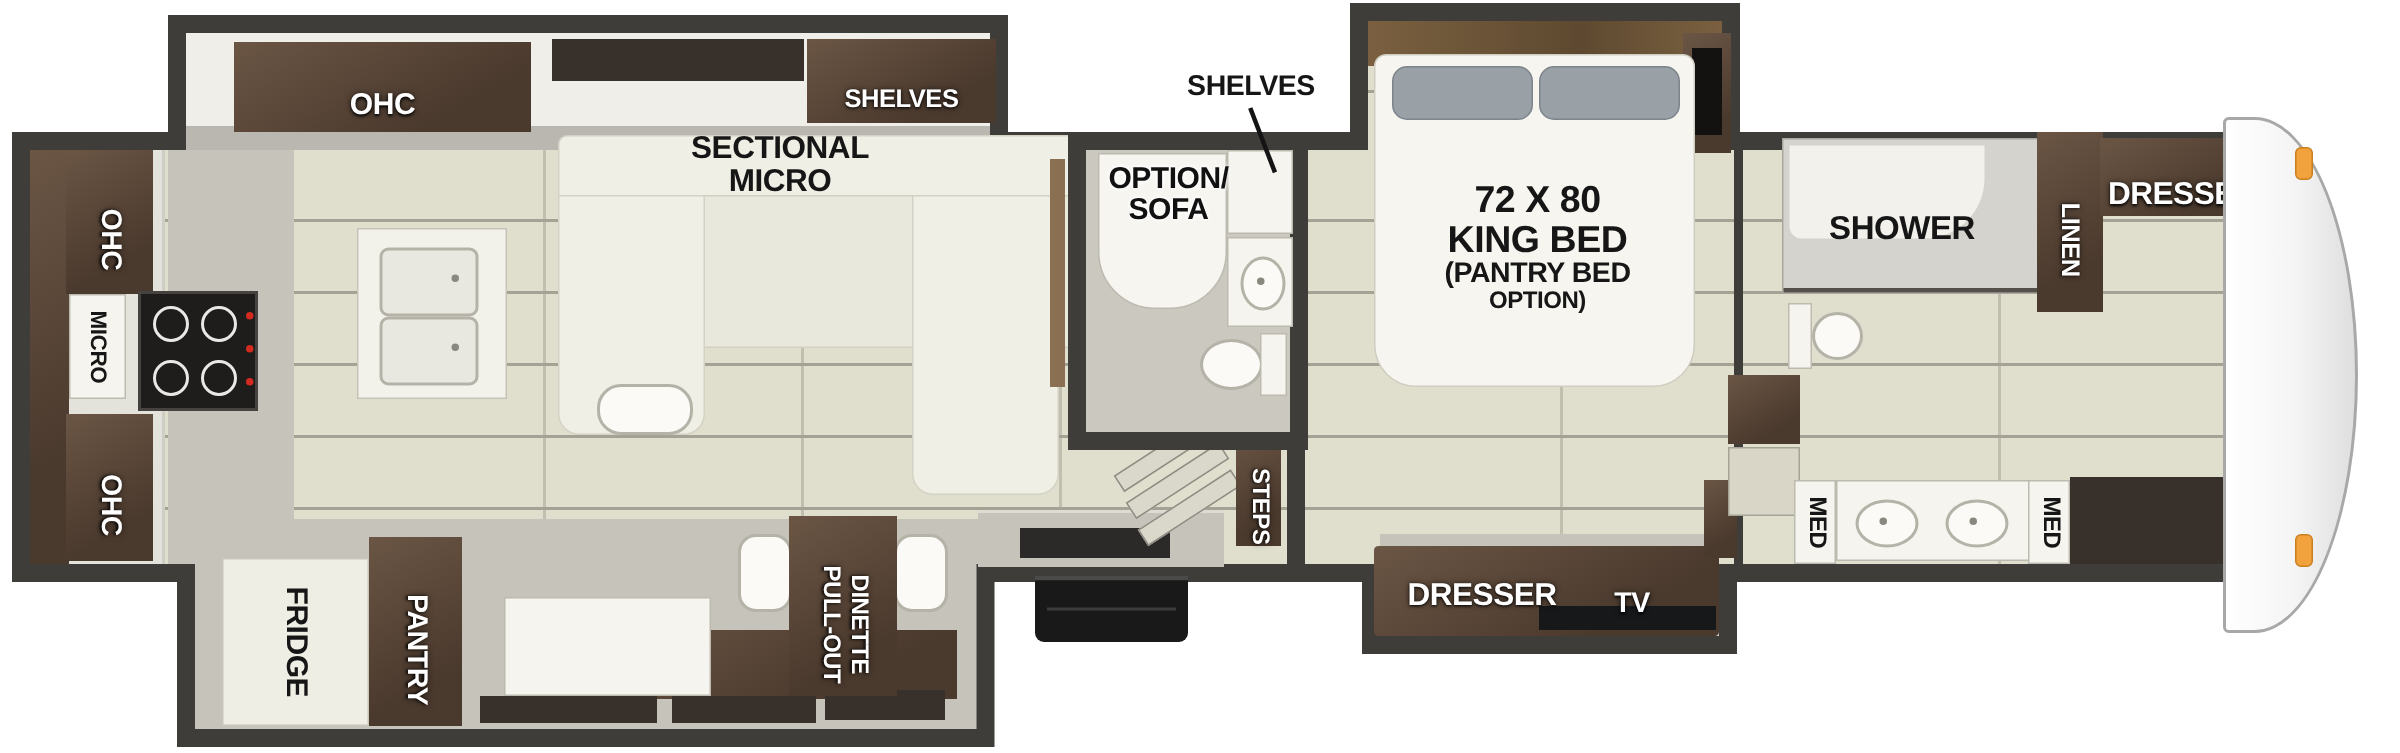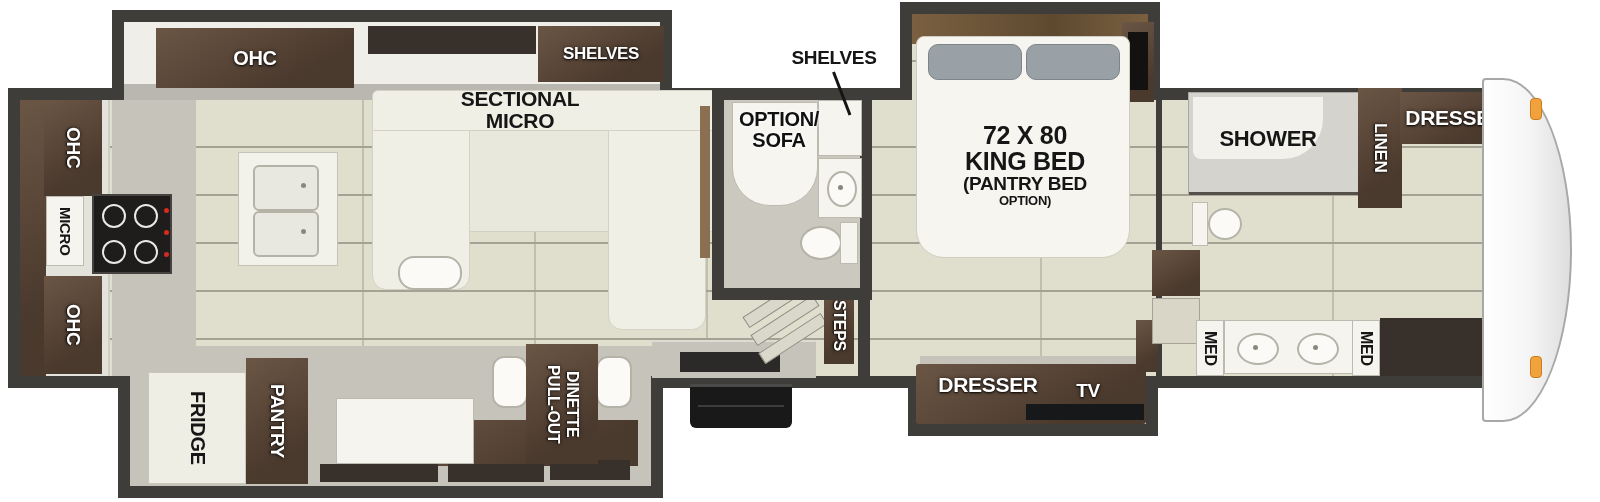--- a/index.html
+++ b/index.html
@@ -11,21 +11,21 @@
       repeating-linear-gradient(180deg,transparent 0 46px,#a3a295 46px 48px),
       repeating-linear-gradient(90deg,transparent 0 170px,rgba(120,118,104,.30) 170px 172px),
       #e0decd;}
   .gf{background:#c6c4ba;}
   .cab{background:linear-gradient(150deg,#6b5645 0%,#4a392d 75%);}
   .cabd{background:#38302a;}
   .wb{background:#f5f4ee;border:1px solid #bdbbb0;}
   .cream{background:#f0efe5;border:1px solid #d4d2c4;}
   .lb{font-weight:700;color:#161616;text-align:center;line-height:1.05;letter-spacing:-.3px;
       display:flex;align-items:center;justify-content:center;}
-  .wl{color:#ffffff;text-shadow:0 1px 2px rgba(0,0,0,.9),0 0 4px rgba(0,0,0,.55);}
+  .wl{color:#ffffff;text-shadow:0 1px 2px rgba(0,0,0,.9),0 0 4px rgba(0,0,0,.55);margin-top:12px;}
   .v{writing-mode:vertical-rl;text-orientation:mixed;}
   .burner{position:absolute;width:20px;height:20px;border:2px solid #e8e8e8;border-radius:50%;}
   .reddot{position:absolute;width:5px;height:5px;background:#d42b20;border-radius:50%;}
   .sink{position:absolute;background:#e9e8e0;border:2px solid #b5b3a8;border-radius:6px;}
   .oval{position:absolute;background:#fbfaf6;border:2px solid #b5b3a8;border-radius:50%;}
   .dot{position:absolute;width:5px;height:5px;background:#8a887e;border-radius:50%;}
   .tread{position:absolute;width:72px;height:11px;background:#dad8cb;border:1px solid #8f8d83;transform:rotate(-33deg);}
 </style>
 </head>
 <body>
@@ -149,37 +149,37 @@
   <div class="a" style="left:912px;top:14px;width:236px;height:30px;background:linear-gradient(90deg,#7a6040,#5e4930 60%,#7a6040);"></div>
   <div class="a cab" style="left:1122px;top:22px;width:32px;height:80px;"></div>
   <div class="a" style="left:1128px;top:32px;width:20px;height:58px;background:#141210;"></div>
   <div class="a" style="left:916px;top:36px;width:214px;height:222px;background:#f6f5ef;border:1px solid #cfcdc2;border-radius:8px 8px 28px 28px;"></div>
   <div class="a" style="left:928px;top:44px;width:94px;height:36px;background:#99a0a6;border:1px solid #7d848b;border-radius:10px;"></div>
   <div class="a" style="left:1026px;top:44px;width:94px;height:36px;background:#99a0a6;border:1px solid #7d848b;border-radius:10px;"></div>
   <div class="a lb" style="left:918px;top:100px;width:214px;height:130px;flex-direction:column;">
     <span style="font-size:25px;">72 X 80</span>
     <span style="font-size:25px;">KING BED</span>
     <span style="font-size:19px;">(PANTRY BED</span>
-    <span style="font-size:13px;">OPTION)</span>
+    <span style="font-size:16px;">OPTION)</span>
   </div>
 
   <div class="a cab" style="left:916px;top:364px;width:230px;height:60px;border-radius:3px;"></div>
   <div class="a" style="left:1026px;top:404px;width:118px;height:16px;background:#17181a;"></div>
   <div class="a lb wl" style="left:928px;top:370px;width:120px;height:30px;font-size:21px;">DRESSER</div>
   <div class="a lb wl" style="left:1058px;top:378px;width:60px;height:26px;font-size:19px;">TV</div>
   <div class="a cab" style="left:1136px;top:320px;width:22px;height:52px;"></div>
 
   <div class="a cab" style="left:1152px;top:250px;width:48px;height:46px;"></div>
   <div class="a" style="left:1152px;top:298px;width:48px;height:46px;background:#d9d6c8;border:1px solid #a5a398;"></div>
 
   <div class="a" style="left:1188px;top:92px;width:180px;height:104px;background:#d4d3cd;border:1px solid #a9a79e;">
     <div style="position:absolute;left:4px;top:4px;width:130px;height:62px;background:#f2f1ec;border-radius:0 0 40px 8px;"></div>
     <div style="position:absolute;left:0;bottom:0;width:180px;height:3px;background:#55504a;"></div>
   </div>
-  <div class="a lb" style="left:1198px;top:125px;width:140px;height:28px;font-size:22px;">SHOWER</div>
+  <div class="a lb" style="left:1198px;top:138px;width:140px;height:28px;font-size:22px;">SHOWER</div>
   <div class="a wb" style="left:1192px;top:202px;width:16px;height:44px;"></div>
   <div class="a oval" style="left:1208px;top:208px;width:34px;height:32px;"></div>
 
   <div class="a cab" style="left:1358px;top:88px;width:44px;height:120px;"></div>
   <div class="a lb wl v" style="left:1358px;top:88px;width:44px;height:120px;font-size:17px;">LINEN</div>
   <div class="a cab" style="left:1400px;top:92px;width:110px;height:52px;"></div>
   <div class="a lb wl" style="left:1400px;top:92px;width:110px;height:52px;font-size:21px;">DRESSER</div>
 
   <div class="a wb" style="left:1224px;top:320px;width:132px;height:54px;">
     <div class="oval" style="left:12px;top:12px;width:38px;height:28px;"></div>

